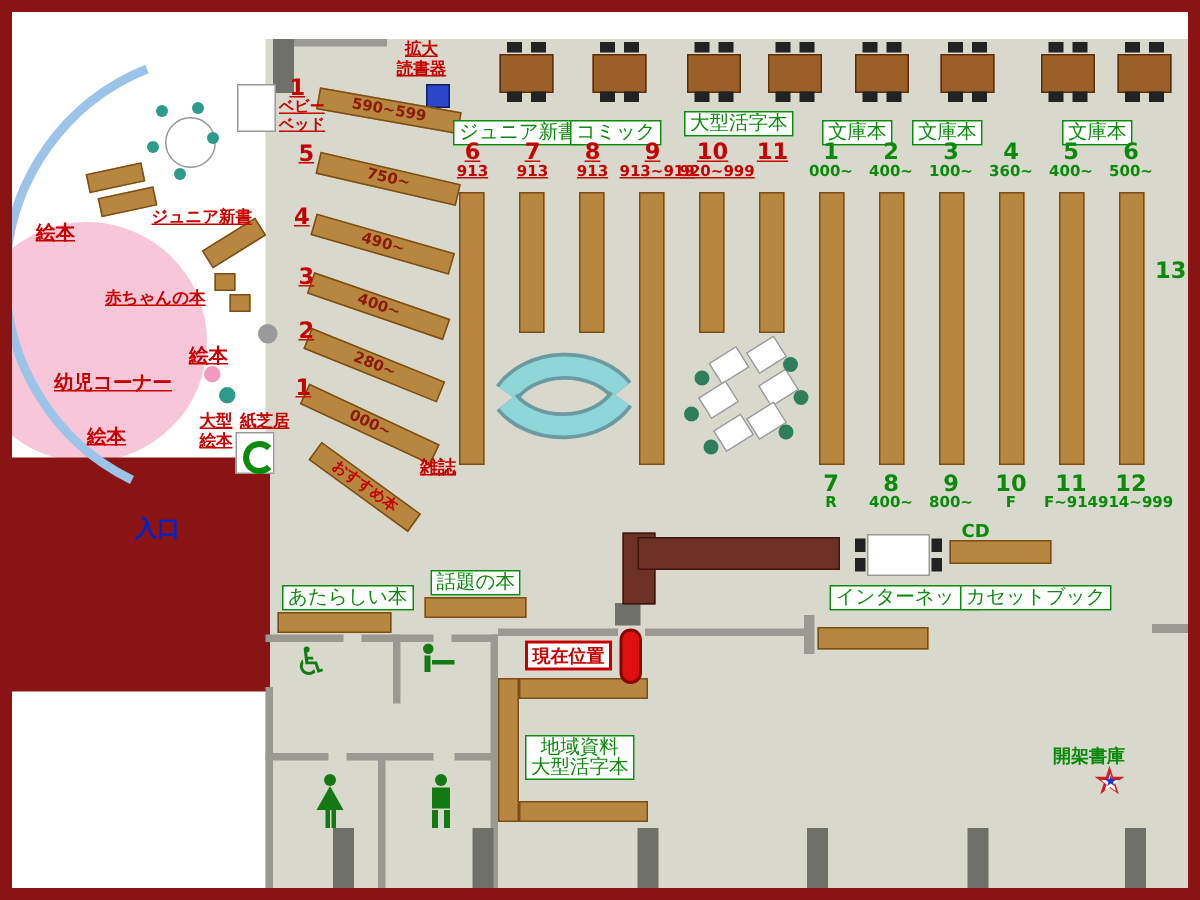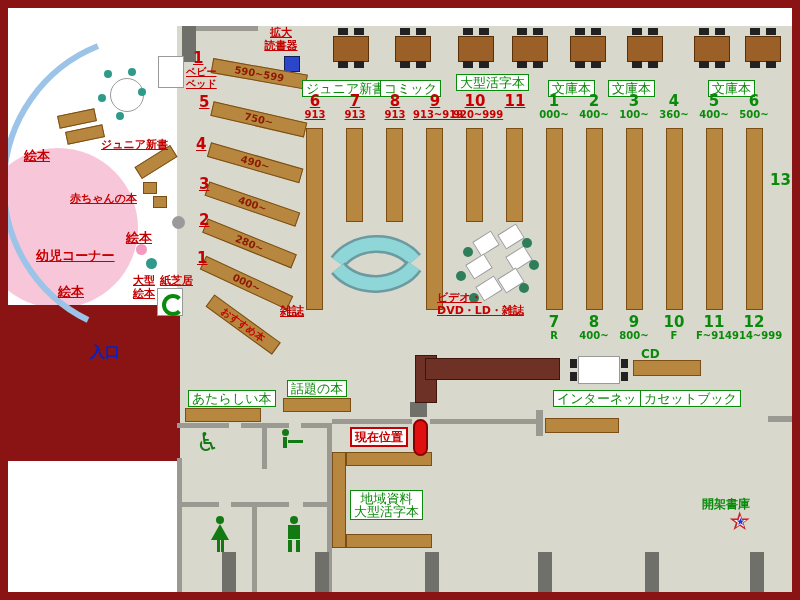--- a/index.html
+++ b/index.html
@@ -226,24 +226,20 @@
   <div class="abs booth" style="left:478px;top:280px"></div>
   <div class="abs booth" style="left:500px;top:228px"></div>
   <div class="abs booth" style="left:508px;top:250px"></div>
   <div class="abs booth" style="left:500px;top:272px"></div>
   <div class="abs gdot" style="left:463px;top:247px"></div>
   <div class="abs gdot" style="left:456px;top:271px"></div>
   <div class="abs gdot" style="left:469px;top:293px"></div>
   <div class="abs gdot" style="left:522px;top:238px"></div>
   <div class="abs gdot" style="left:529px;top:260px"></div>
   <div class="abs gdot" style="left:519px;top:283px"></div>
-  <div class="abs rt s11" style="left:437px;top:291px">
-    <div>ビデオ・</div>
-    <div>DVD・LD・雑誌</div>
-  </div>
 
   <div class="abs counter" style="left:415px;top:355px;width:22px;height:48px"></div>
   <div class="abs counter" style="left:425px;top:358px;width:135px;height:22px"></div>
 
   <div class="abs whitebox" style="left:578px;top:356px;width:42px;height:28px"></div>
   <div class="abs chair" style="left:570px;top:359px"></div>
   <div class="abs chair" style="left:570px;top:372px"></div>
   <div class="abs chair" style="left:621px;top:359px"></div>
   <div class="abs chair" style="left:621px;top:372px"></div>
   <div class="abs gt s12" style="left:641px;top:347px">CD</div>

